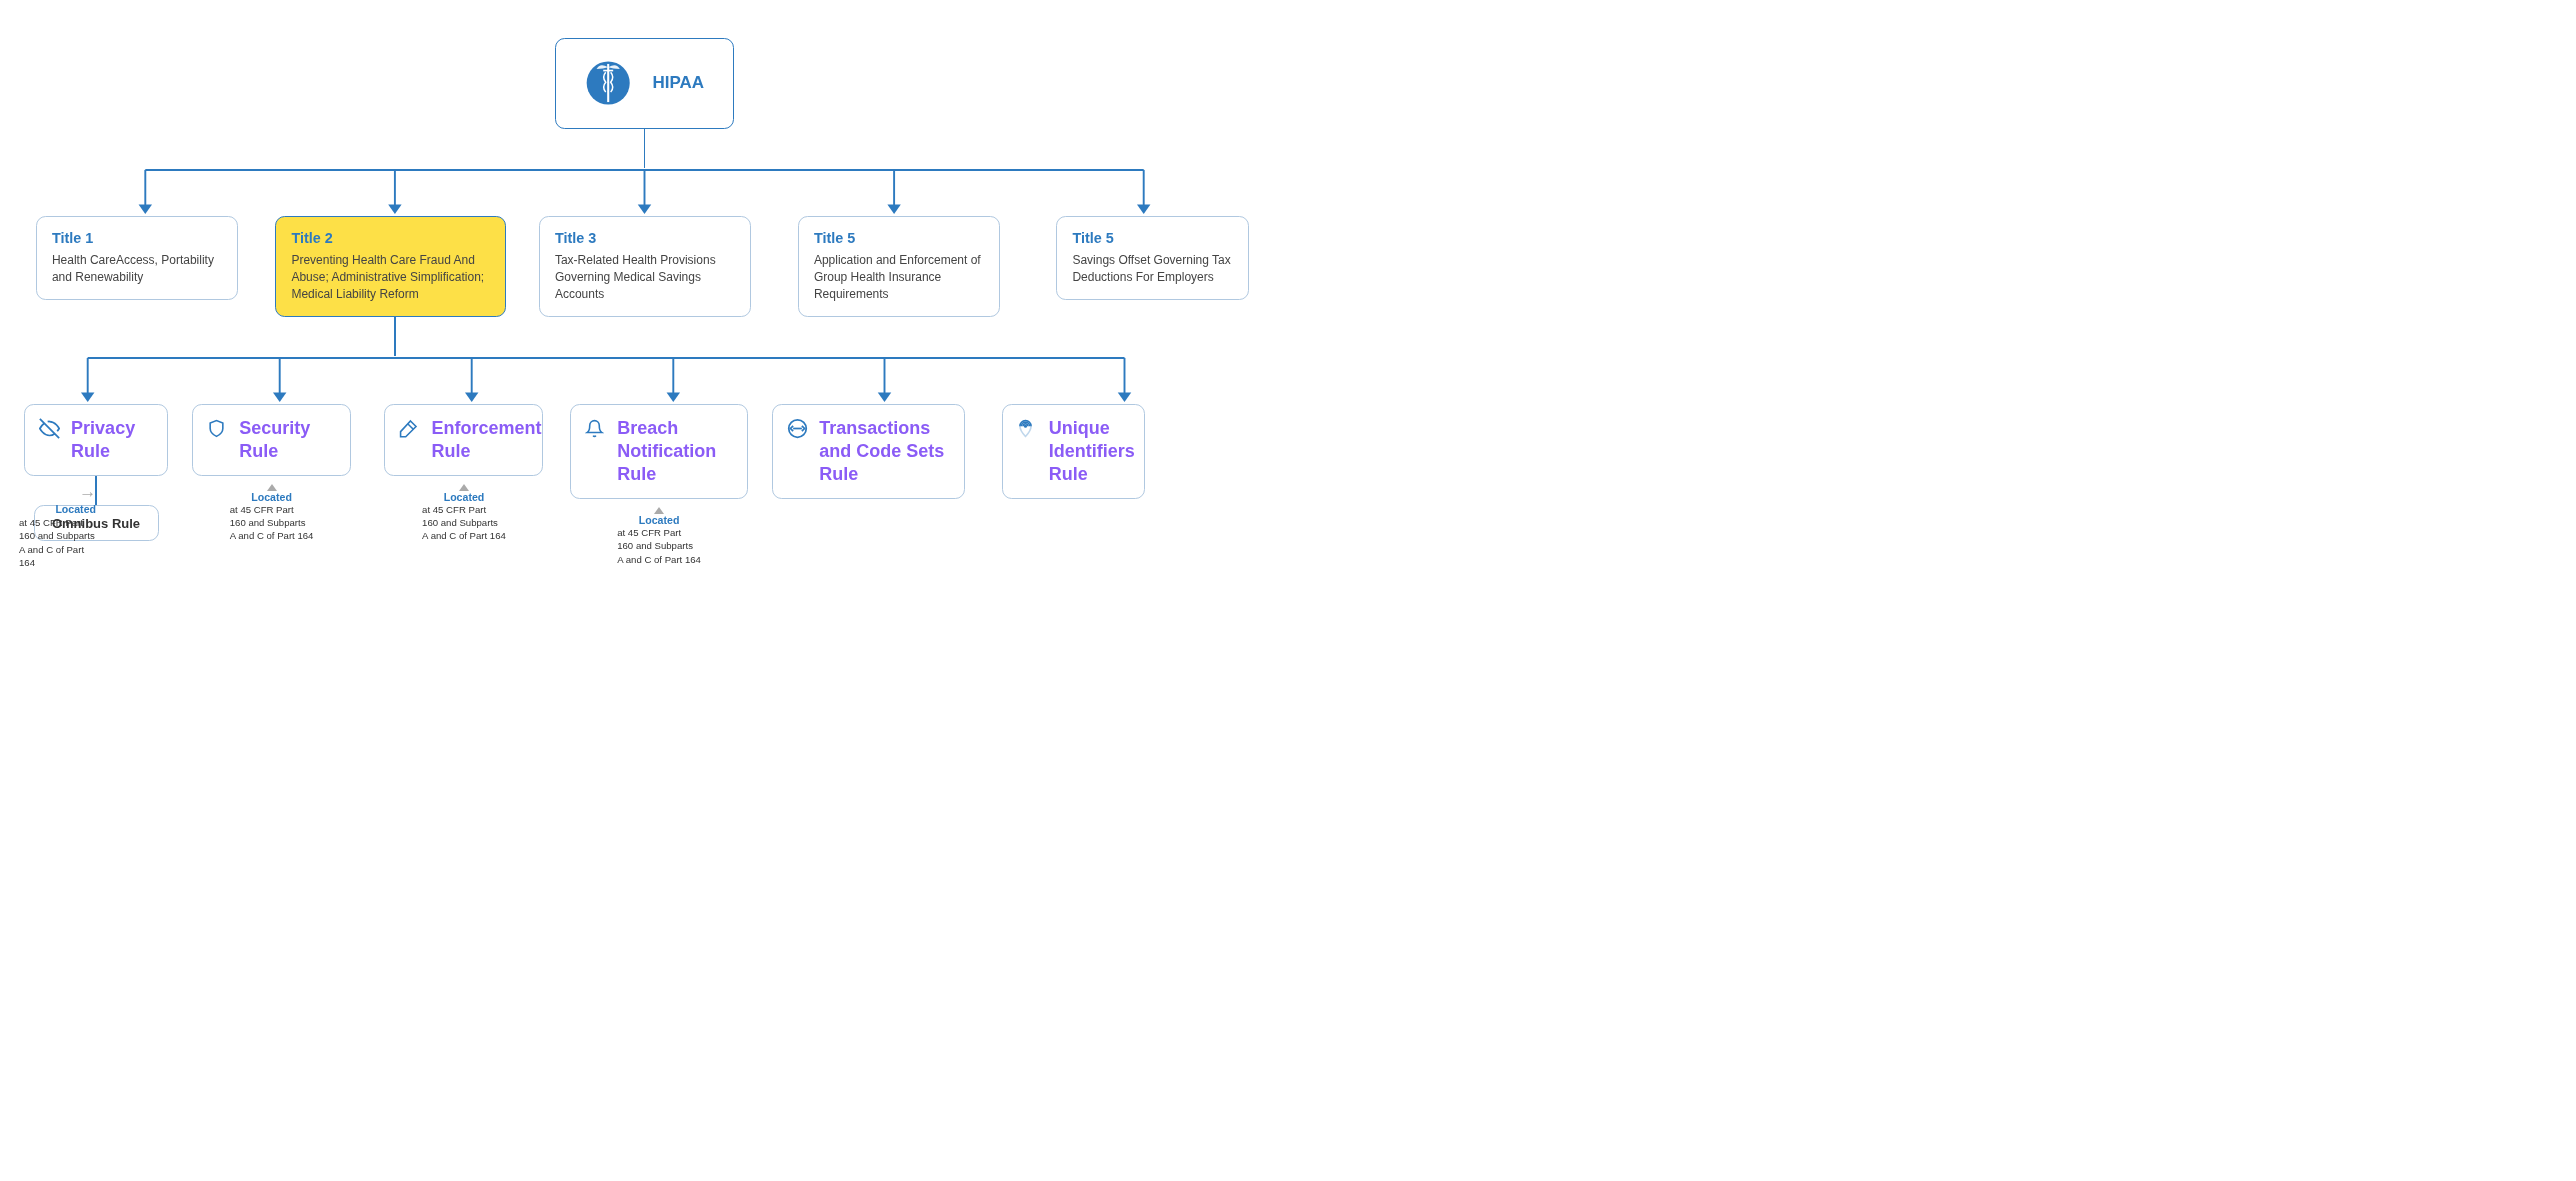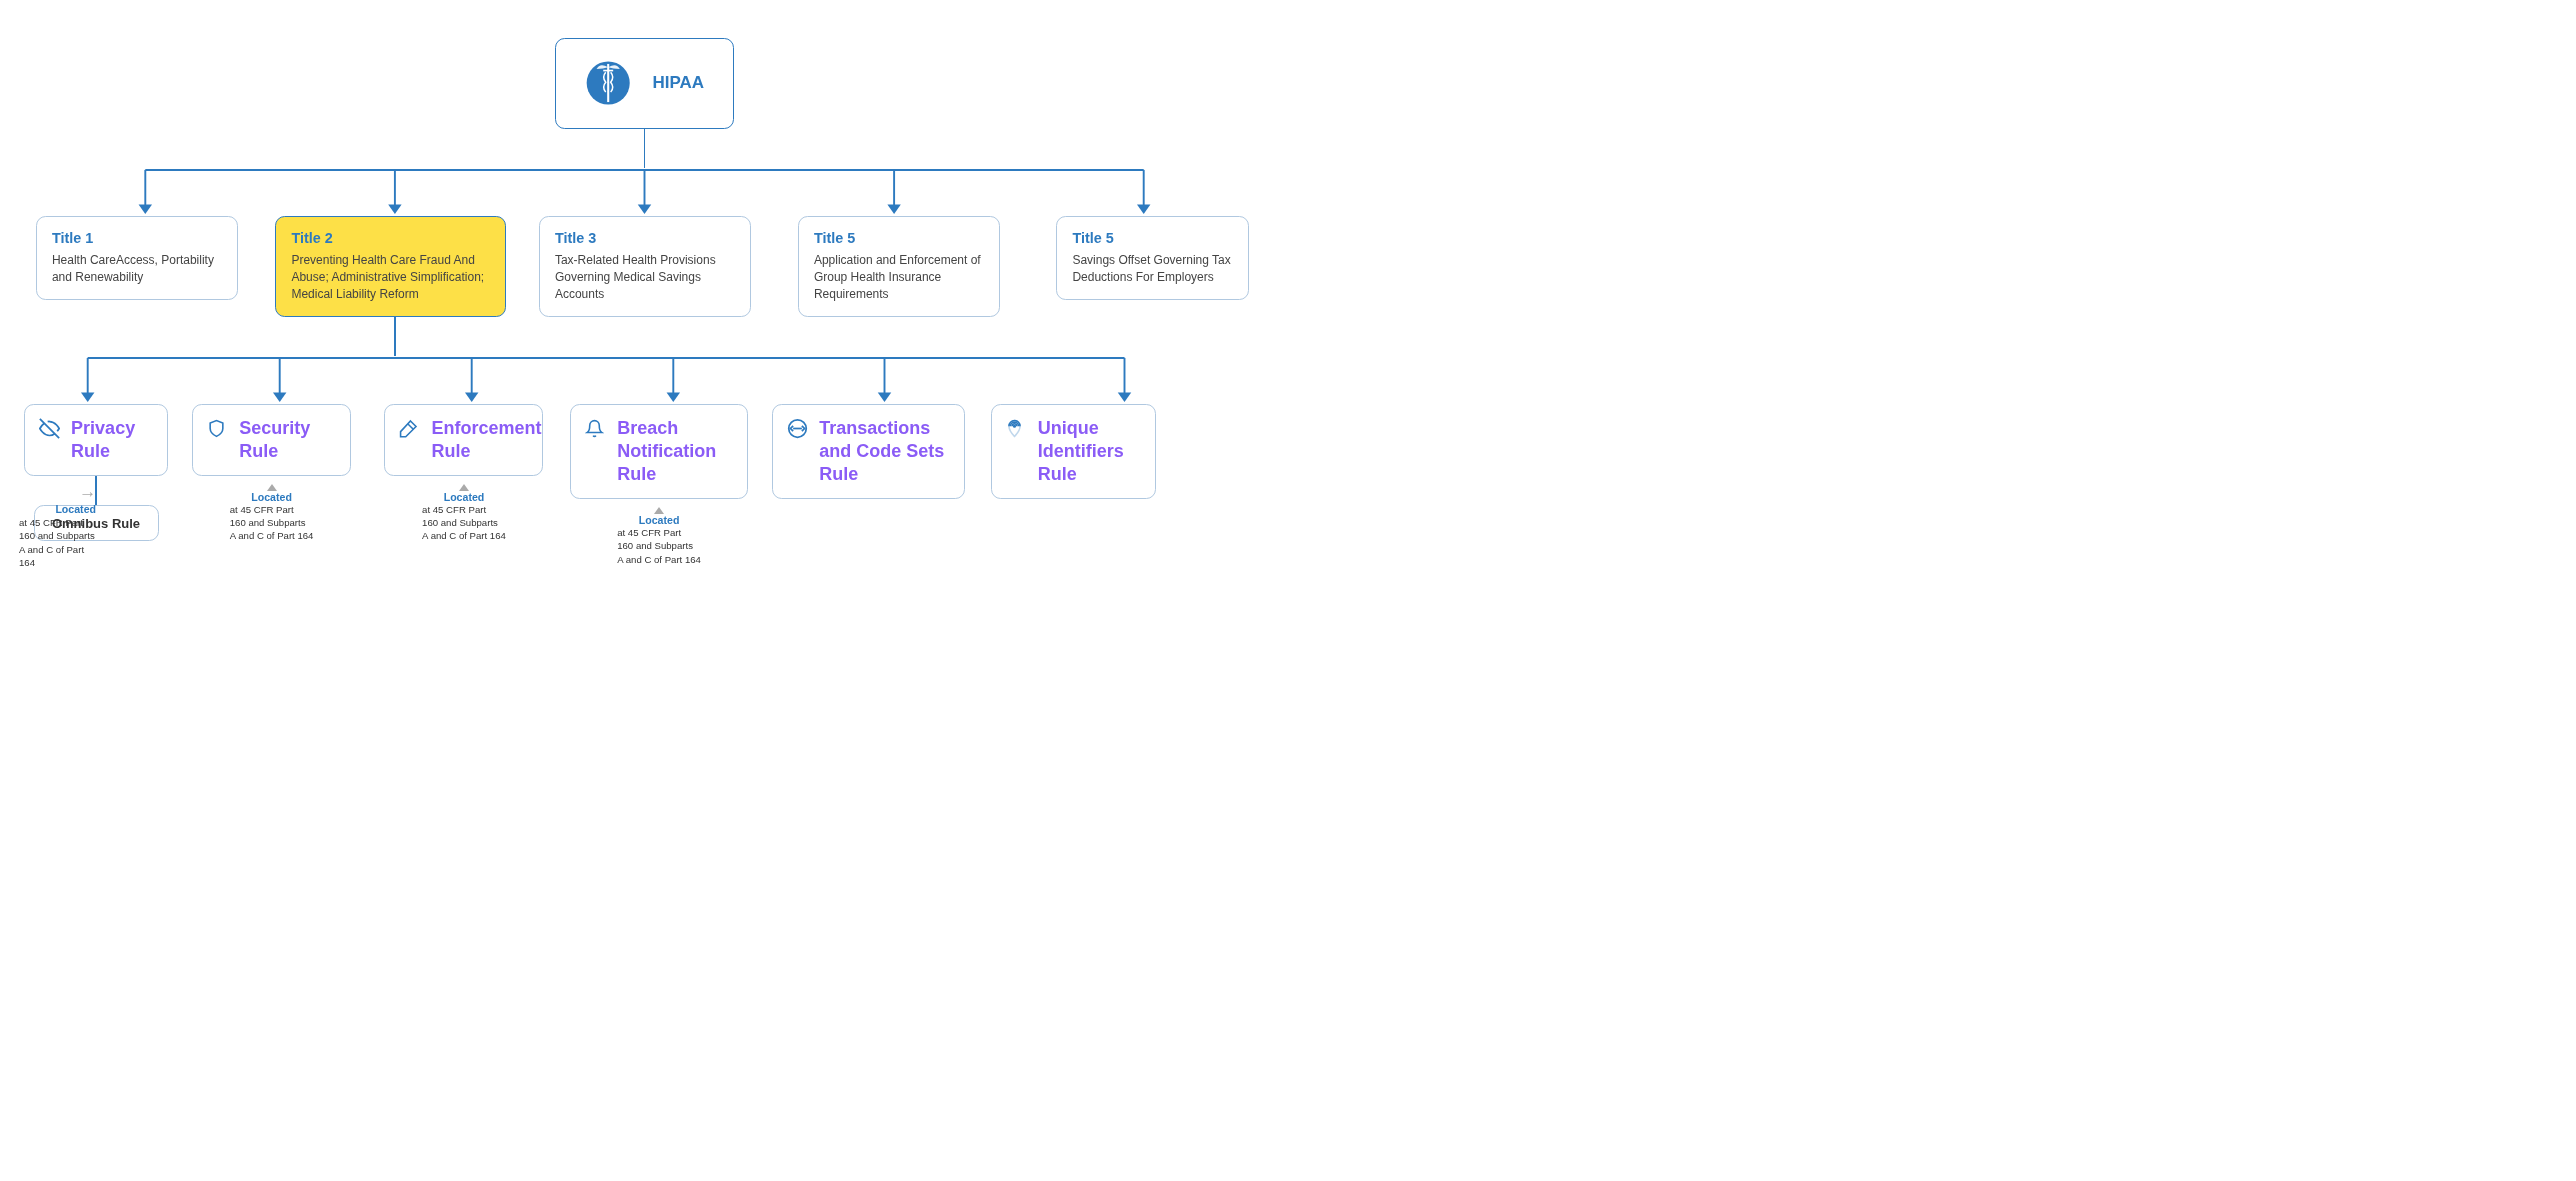--- a/index.html
+++ b/index.html
@@ -325,21 +325,21 @@
             <line x1="7" y1="12" x2="17" y2="12"></line>
             <path d="M7 9l-3 3 3 3"></path>
             <path d="M17 15l3-3-3-3"></path>
           </svg>
         </span>
         <div class="rule-title">Transactions<br>and Code Sets Rule</div>
       </div>
     </div>
 
     <div style="display:flex; flex-direction:column; align-items:center; width:183px; min-width:183px; margin-left:9.6px;">
-      <div class="rule-card" style="width:165px;">
+      <div class="rule-card" style="width:143px;">
         <span class="rule-icon">
           <svg width="19" height="21" viewBox="0 0 24 24" fill="none" stroke="#2d7abf" stroke-width="2">
 
             <path d="M12 2C8 2 5 5 5 9c0 5.5 7 13 7 13s7-7.5 7-13c0-4-3-7-7-7z" opacity="0.3"></path>
             <circle cx="12" cy="9" r="1" fill="#2d7abf"></circle>
             <path d="M9 9a3 3 0 0 1 6 0"></path>
             <path d="M7 9a5 5 0 0 1 10 0"></path>
             <path d="M5 9a7 7 0 0 1 14 0"></path>
           </svg>
         </span>

